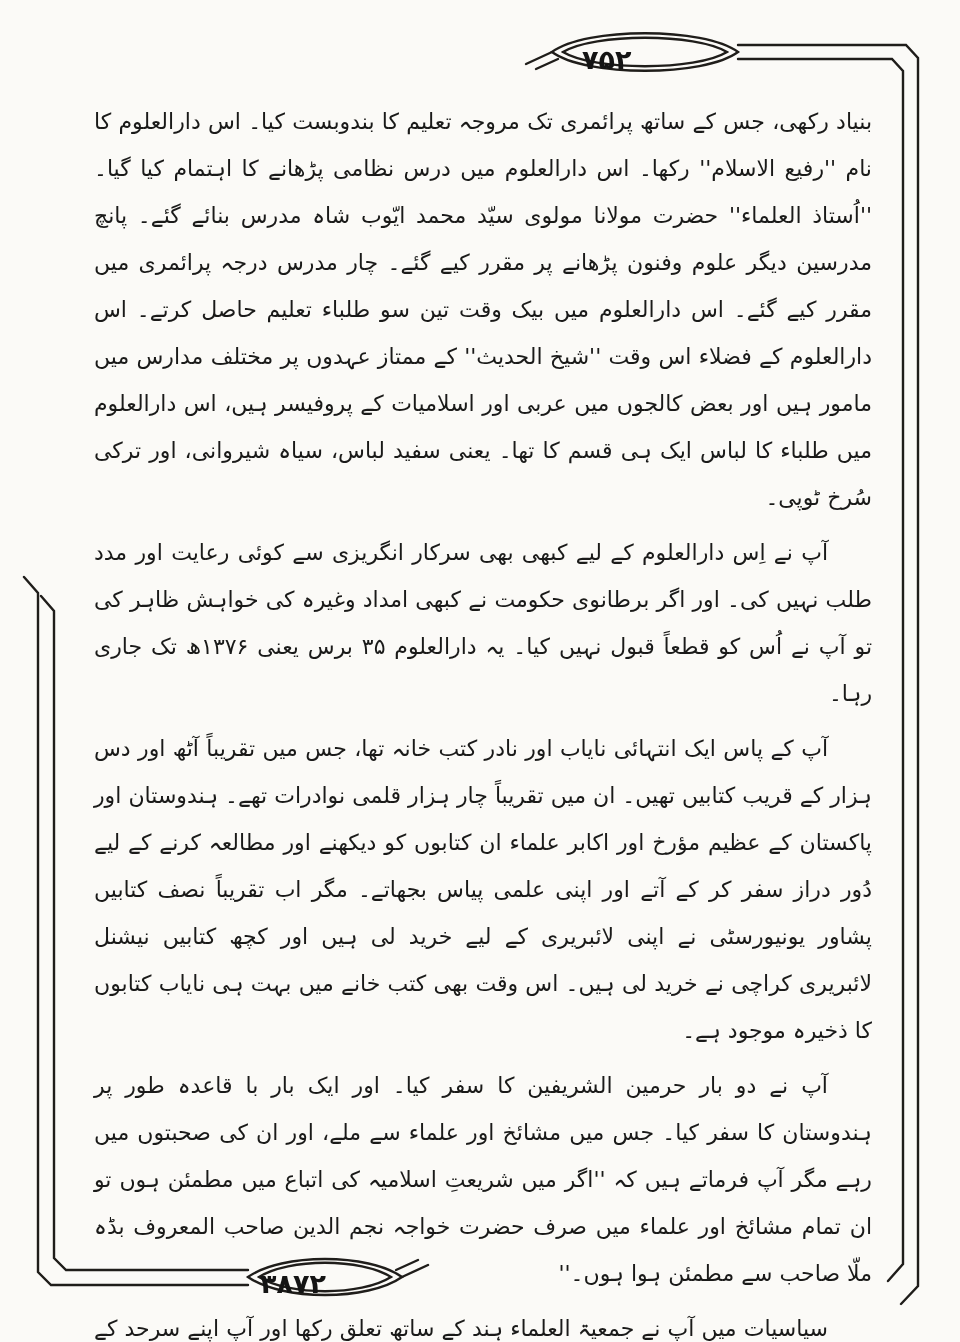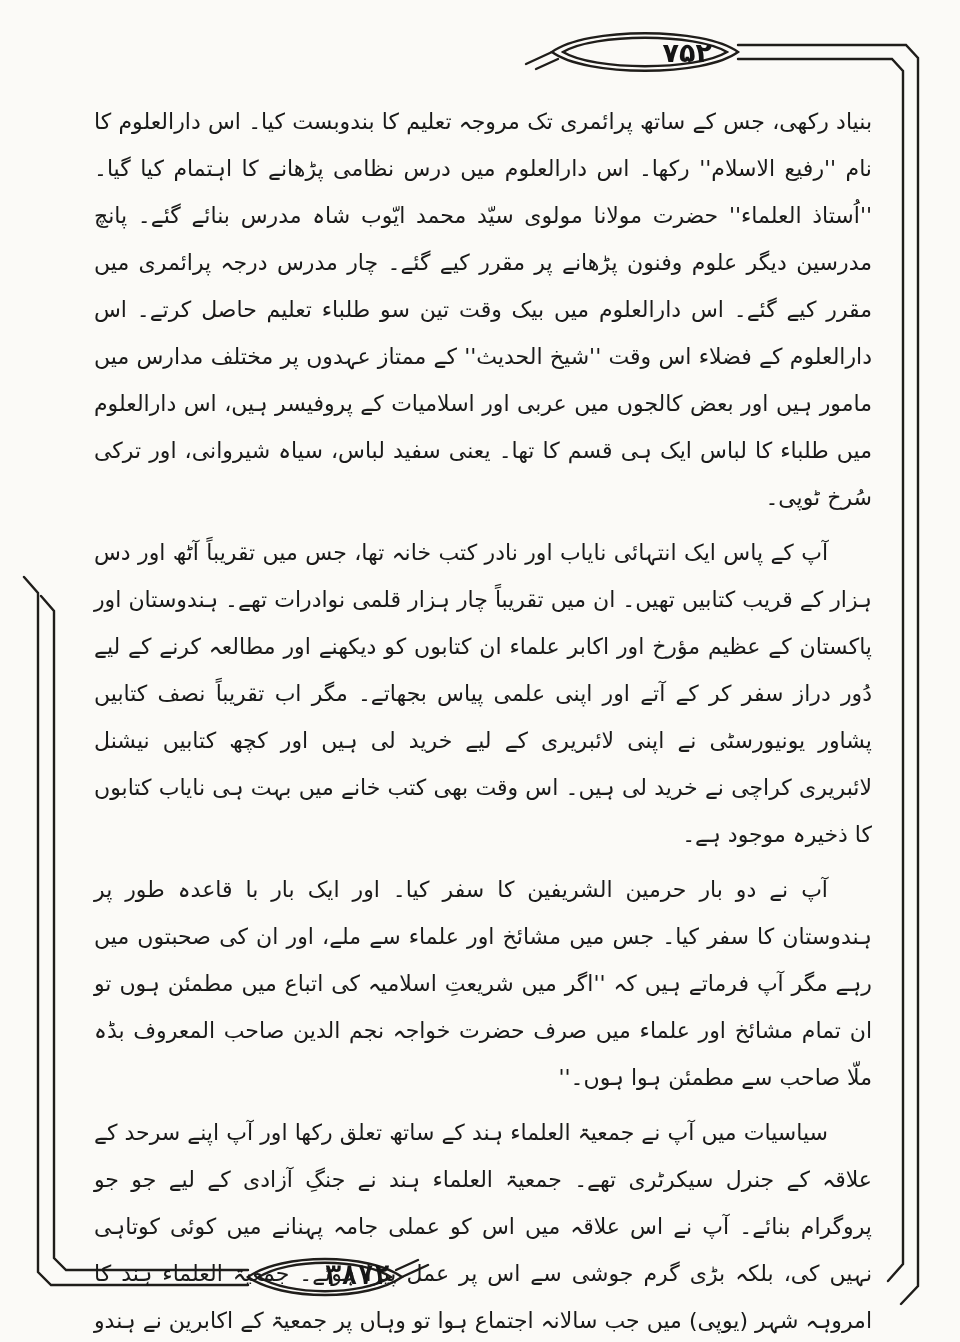--- a/index.html
+++ b/index.html
@@ -21,37 +21,37 @@
     position: absolute;
     left: 0;
     top: 0;
     width: 960px;
     height: 1342px;
     pointer-events: none;
   }
   .pagenum {
     position: absolute;
     width: 130px;
-    text-align: right;
+    text-align: left;
     font-size: 27px;
     font-weight: bold;
     color: #141414;
     letter-spacing: 3px;
     direction: rtl;
+    margin-top: 7px;
   }
   .pagenum.top {
     left: 582px;
     top: 35px;
     line-height: 36px;
   }
   .pagenum.bottom {
     left: 260px;
     top: 1259px;
     line-height: 36px;
-    font-family: Liberation Mono, monospace;
   }
   .text-body {
     position: absolute;
     top: 90px;
     right: 80px;
     left: 86px;
     direction: rtl;
     text-align: justify;
     font-size: 22px;
     line-height: 47px;
@@ -100,18 +100,19 @@
       <path d="M 396 1270 L 418 1260"></path>
     </g>
   </svg>
 
   <div class="pagenum top">۷۵۲</div>
 
   <div class="pagenum bottom">۳۸۷۲</div>
 
   <article class="text-body" dir="rtl" lang="ur">
     <p>بنیاد رکھی، جس کے ساتھ پرائمری تک مروجہ تعلیم کا بندوبست کیا۔ اس دارالعلوم کا نام ''رفیع الاسلام'' رکھا۔ اس دارالعلوم میں درس نظامی پڑھانے کا اہتمام کیا گیا۔ ''اُستاذ العلماء'' حضرت مولانا مولوی سیّد محمد ایّوب شاہ مدرس بنائے گئے۔ پانچ مدرسین دیگر علوم وفنون پڑھانے پر مقرر کیے گئے۔ چار مدرس درجہ پرائمری میں مقرر کیے گئے۔ اس دارالعلوم میں بیک وقت تین سو طلباء تعلیم حاصل کرتے۔ اس دارالعلوم کے فضلاء اس وقت ''شیخ الحدیث'' کے ممتاز عہدوں پر مختلف مدارس میں مامور ہیں اور بعض کالجوں میں عربی اور اسلامیات کے پروفیسر ہیں، اس دارالعلوم میں طلباء کا لباس ایک ہی قسم کا تھا۔ یعنی سفید لباس، سیاہ شیروانی، اور ترکی سُرخ ٹوپی۔</p>
+    <p class="indent">آپ نے اِس دارالعلوم کے لیے کبھی بھی سرکار انگریزی سے کوئی رعایت اور مدد طلب نہیں کی۔ اور اگر برطانوی حکومت نے کبھی امداد وغیرہ کی خواہش ظاہر کی تو آپ نے اُس کو قطعاً قبول نہیں کیا۔ یہ دارالعلوم ۳۵ برس یعنی ۱۳۷۶ھ تک جاری رہا۔</p>
     <p class="indent">آپ کے پاس ایک انتہائی نایاب اور نادر کتب خانہ تھا، جس میں تقریباً آٹھ اور دس ہزار کے قریب کتابیں تھیں۔ ان میں تقریباً چار ہزار قلمی نوادرات تھے۔ ہندوستان اور پاکستان کے عظیم مؤرخ اور اکابر علماء ان کتابوں کو دیکھنے اور مطالعہ کرنے کے لیے دُور دراز سفر کر کے آتے اور اپنی علمی پیاس بجھاتے۔ مگر اب تقریباً نصف کتابیں پشاور یونیورسٹی نے اپنی لائبریری کے لیے خرید لی ہیں اور کچھ کتابیں نیشنل لائبریری کراچی نے خرید لی ہیں۔ اس وقت بھی کتب خانے میں بہت ہی نایاب کتابوں کا ذخیرہ موجود ہے۔</p>
     <p class="indent">آپ نے دو بار حرمین الشریفین کا سفر کیا۔ اور ایک بار با قاعدہ طور پر ہندوستان کا سفر کیا۔ جس میں مشائخ اور علماء سے ملے، اور ان کی صحبتوں میں رہے مگر آپ فرماتے ہیں کہ ''اگر میں شریعتِ اسلامیہ کی اتباع میں مطمئن ہوں تو ان تمام مشائخ اور علماء میں صرف حضرت خواجہ نجم الدین صاحب المعروف بڈہ ملّا صاحب سے مطمئن ہوا ہوں۔''</p>
     <p class="indent">سیاسیات میں آپ نے جمعیۃ العلماء ہند کے ساتھ تعلق رکھا اور آپ اپنے سرحد کے علاقہ کے جنرل سیکرٹری تھے۔ جمعیۃ العلماء ہند نے جنگِ آزادی کے لیے جو جو پروگرام بنائے۔ آپ نے اس علاقہ میں اس کو عملی جامہ پہنانے میں کوئی کوتاہی نہیں کی، بلکہ بڑی گرم جوشی سے اس پر عمل پیرا ہوئے۔ جمعیۃ العلماء ہند کا امروہہ شہر (یوپی) میں جب سالانہ اجتماع ہوا تو وہاں پر جمعیۃ کے اکابرین نے ہندو کانگریس کے</p>
   </article>
 
 </div>
 
 </body></html>

